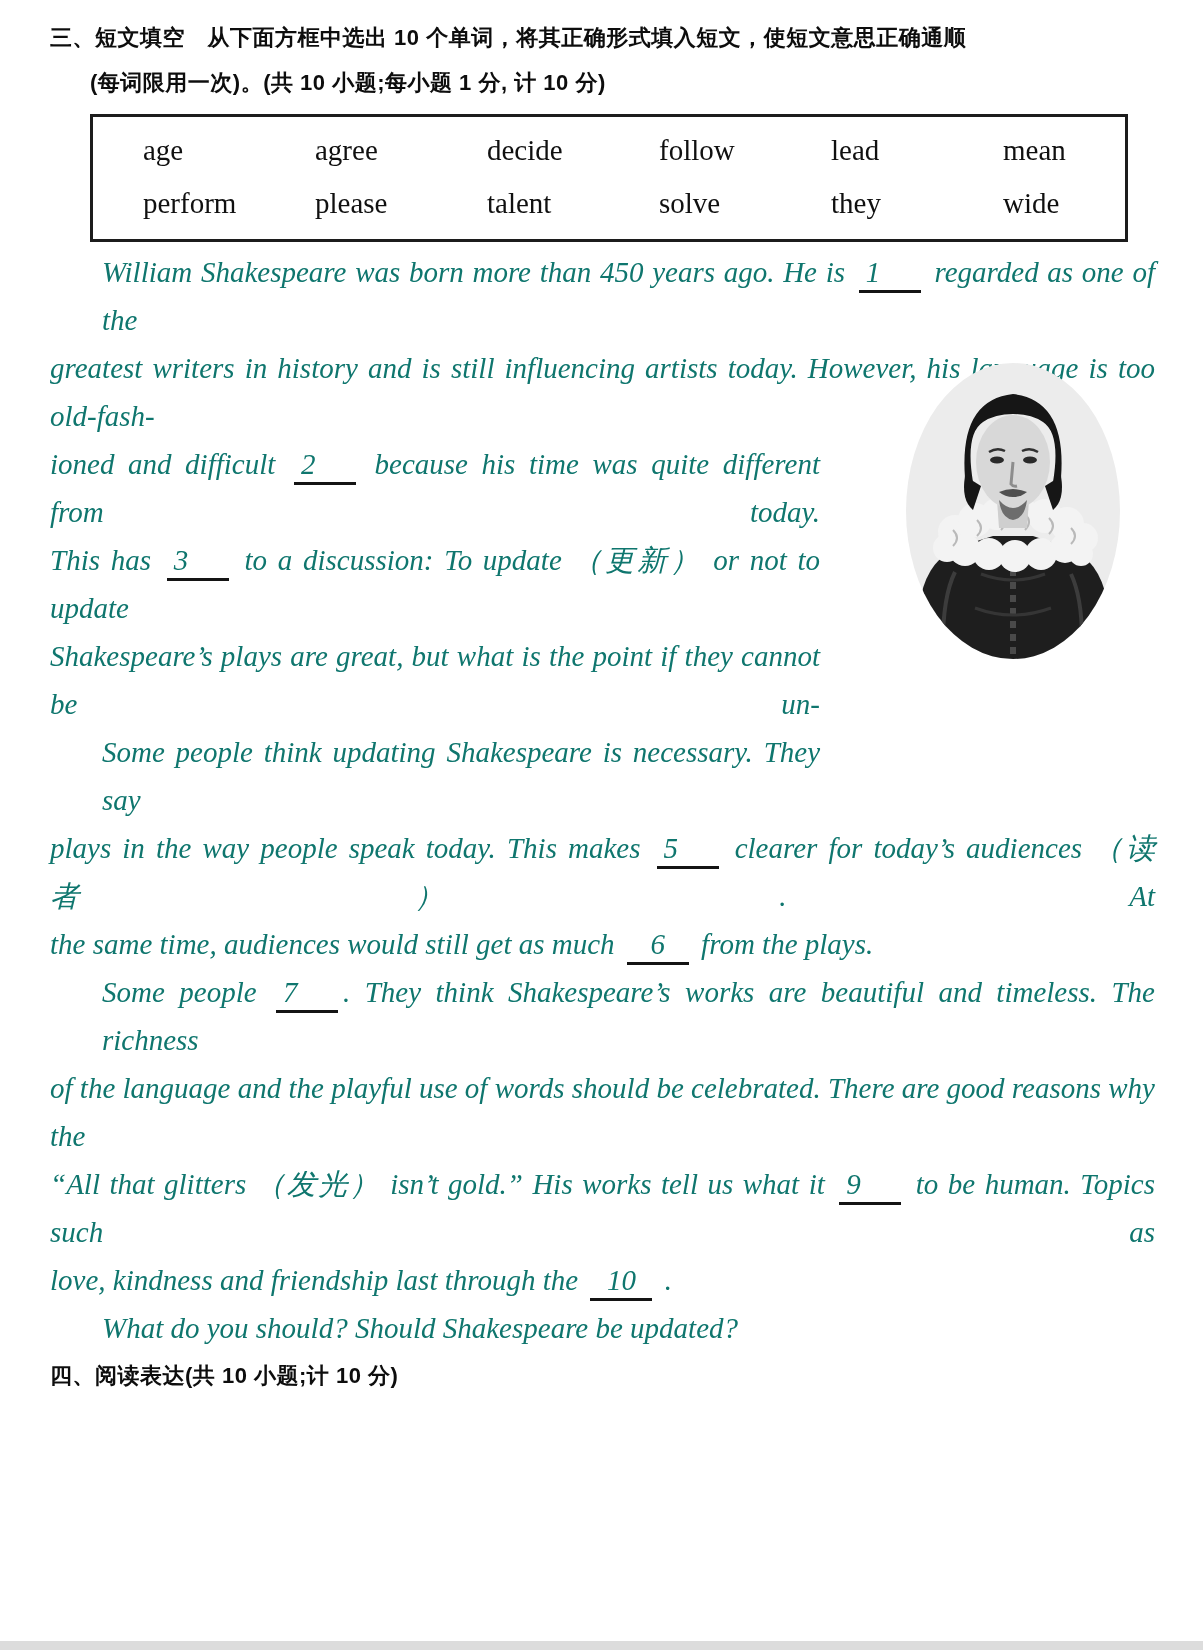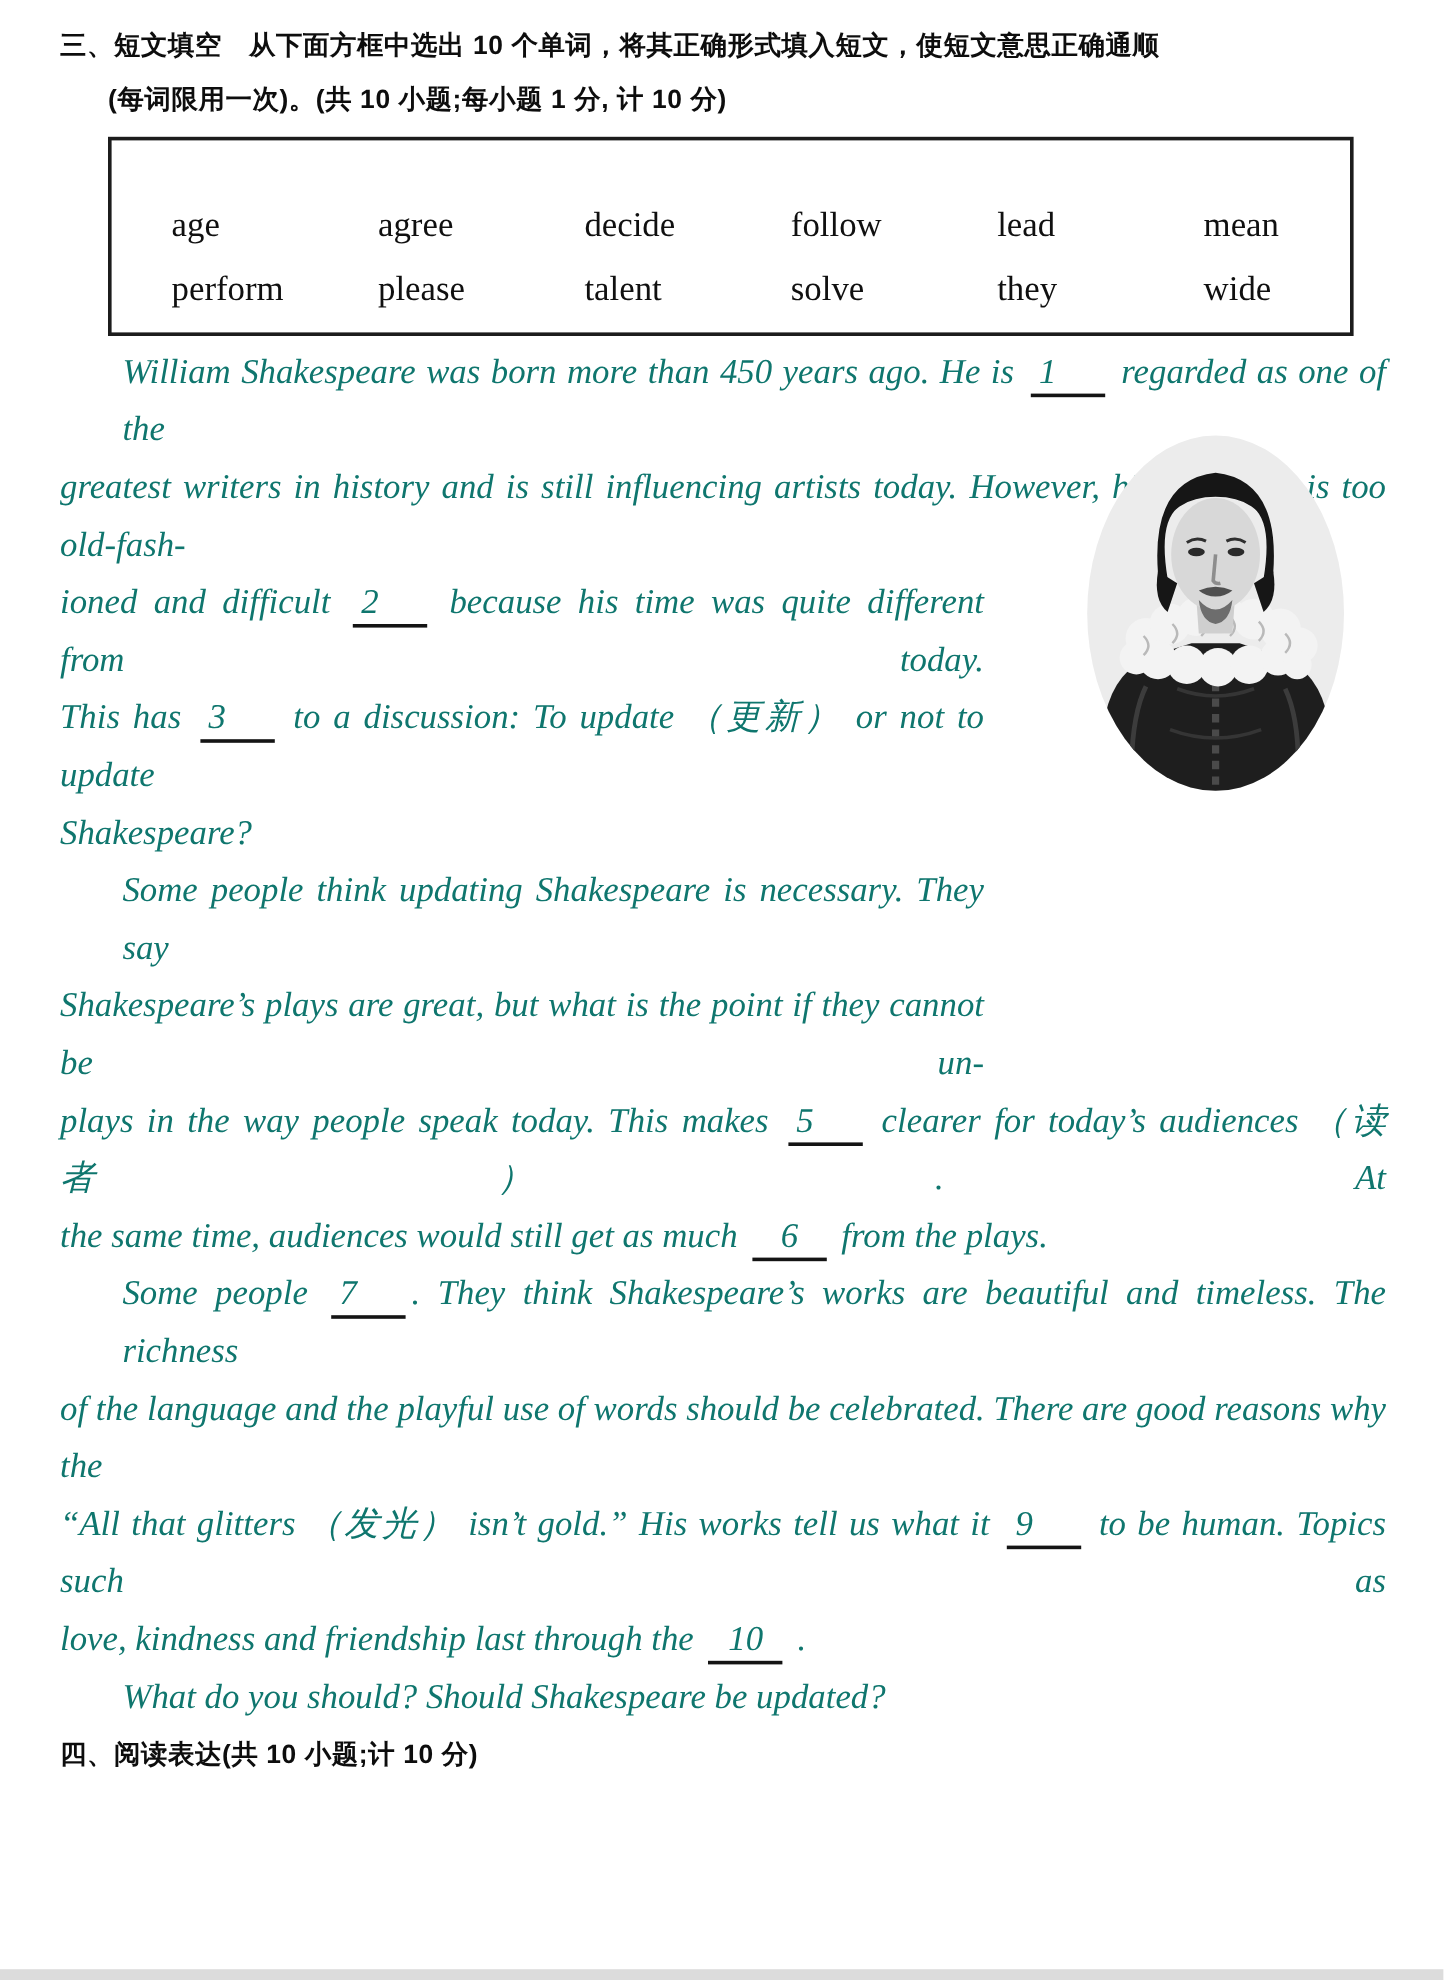--- a/index.html
+++ b/index.html
@@ -11,21 +11,21 @@
   
   .h-cn{font-family:"Liberation Sans","DejaVu Sans",sans-serif;font-weight:700;
         font-size:22px;line-height:45px;letter-spacing:.5px;color:#0d0d0d;}
   .h3-l1{margin-top:15px;}
   .h3-l2{padding-left:40px;}
   .h4{margin-top:1px;}
 
   
   .word-box{margin:9px 27px 0 40px;border:3px solid #1c1c1c;background:#fff;
             padding:9px 0 12px;}
-  .word-grid{display:grid;grid-template-columns:repeat(6,1fr);row-gap:5px;margin-top:38px;}
+  .word-grid{display:grid;grid-template-columns:repeat(6,1fr);row-gap:5px;}
   .word{padding-left:50px;font-size:29px;line-height:48px;color:#101010;}
 
   
   .passage{margin-top:6px;}
   .tline{font-size:29px;line-height:48px;color:#0f766e;font-style:italic;}
   .j{text-align:justify;text-align-last:justify;}
   .narrow{margin-right:335px;}
   .ind1{padding-left:52px;}
 
   
@@ -65,23 +65,22 @@
           <div class="word">they</div>
           <div class="word">wide</div>
         </div>
     </div>
 
     <div class="passage">
         <div class="tline j ind1">William Shakespeare was born more than 450 years ago. He is <span class="blank">1</span> regarded as one of the</div>
         <div class="tline j">greatest writers in history and is still influencing artists today. However, his language is too old-fash-</div>
         <div class="tline j narrow">ioned and difficult <span class="blank">2</span> because his time was quite different from today.</div>
         <div class="tline j narrow">This has <span class="blank">3</span> to a discussion: To update （更新） or not to update</div>
-        <div class="tline narrow">Shakespeare?</div>
+        <div class="tline j narrow">Shakespeare’s plays are great, but what is the point if they cannot be un-</div>
         <div class="tline j narrow ind1">Some people think updating Shakespeare is necessary. They say</div>
-        <div class="tline j narrow">Shakespeare’s plays are great, but what is the point if they cannot be un-</div>
         <div class="tline j">plays in the way people speak today. This makes <span class="blank">5</span> clearer for today’s audiences （读者）. At</div>
         <div class="tline">the same time, audiences would still get as much <span class="blank">6</span> from the plays.</div>
         <div class="tline j ind1">Some people <span class="blank">7</span>. They think Shakespeare’s works are beautiful and timeless. The richness</div>
         <div class="tline j">of the language and the playful use of words should be celebrated. There are good reasons why the</div>
         <div class="tline j">“All that glitters （发光） isn’t gold.” His works tell us what it <span class="blank">9</span> to be human. Topics such as</div>
         <div class="tline">love, kindness and friendship last through the <span class="blank">10</span> .</div>
         <div class="tline ind1">What do you should? Should Shakespeare be updated?</div>
       </div>
 
     <div class="h-cn h4">四、阅读表达(共 10 小题;计 10 分)</div>

